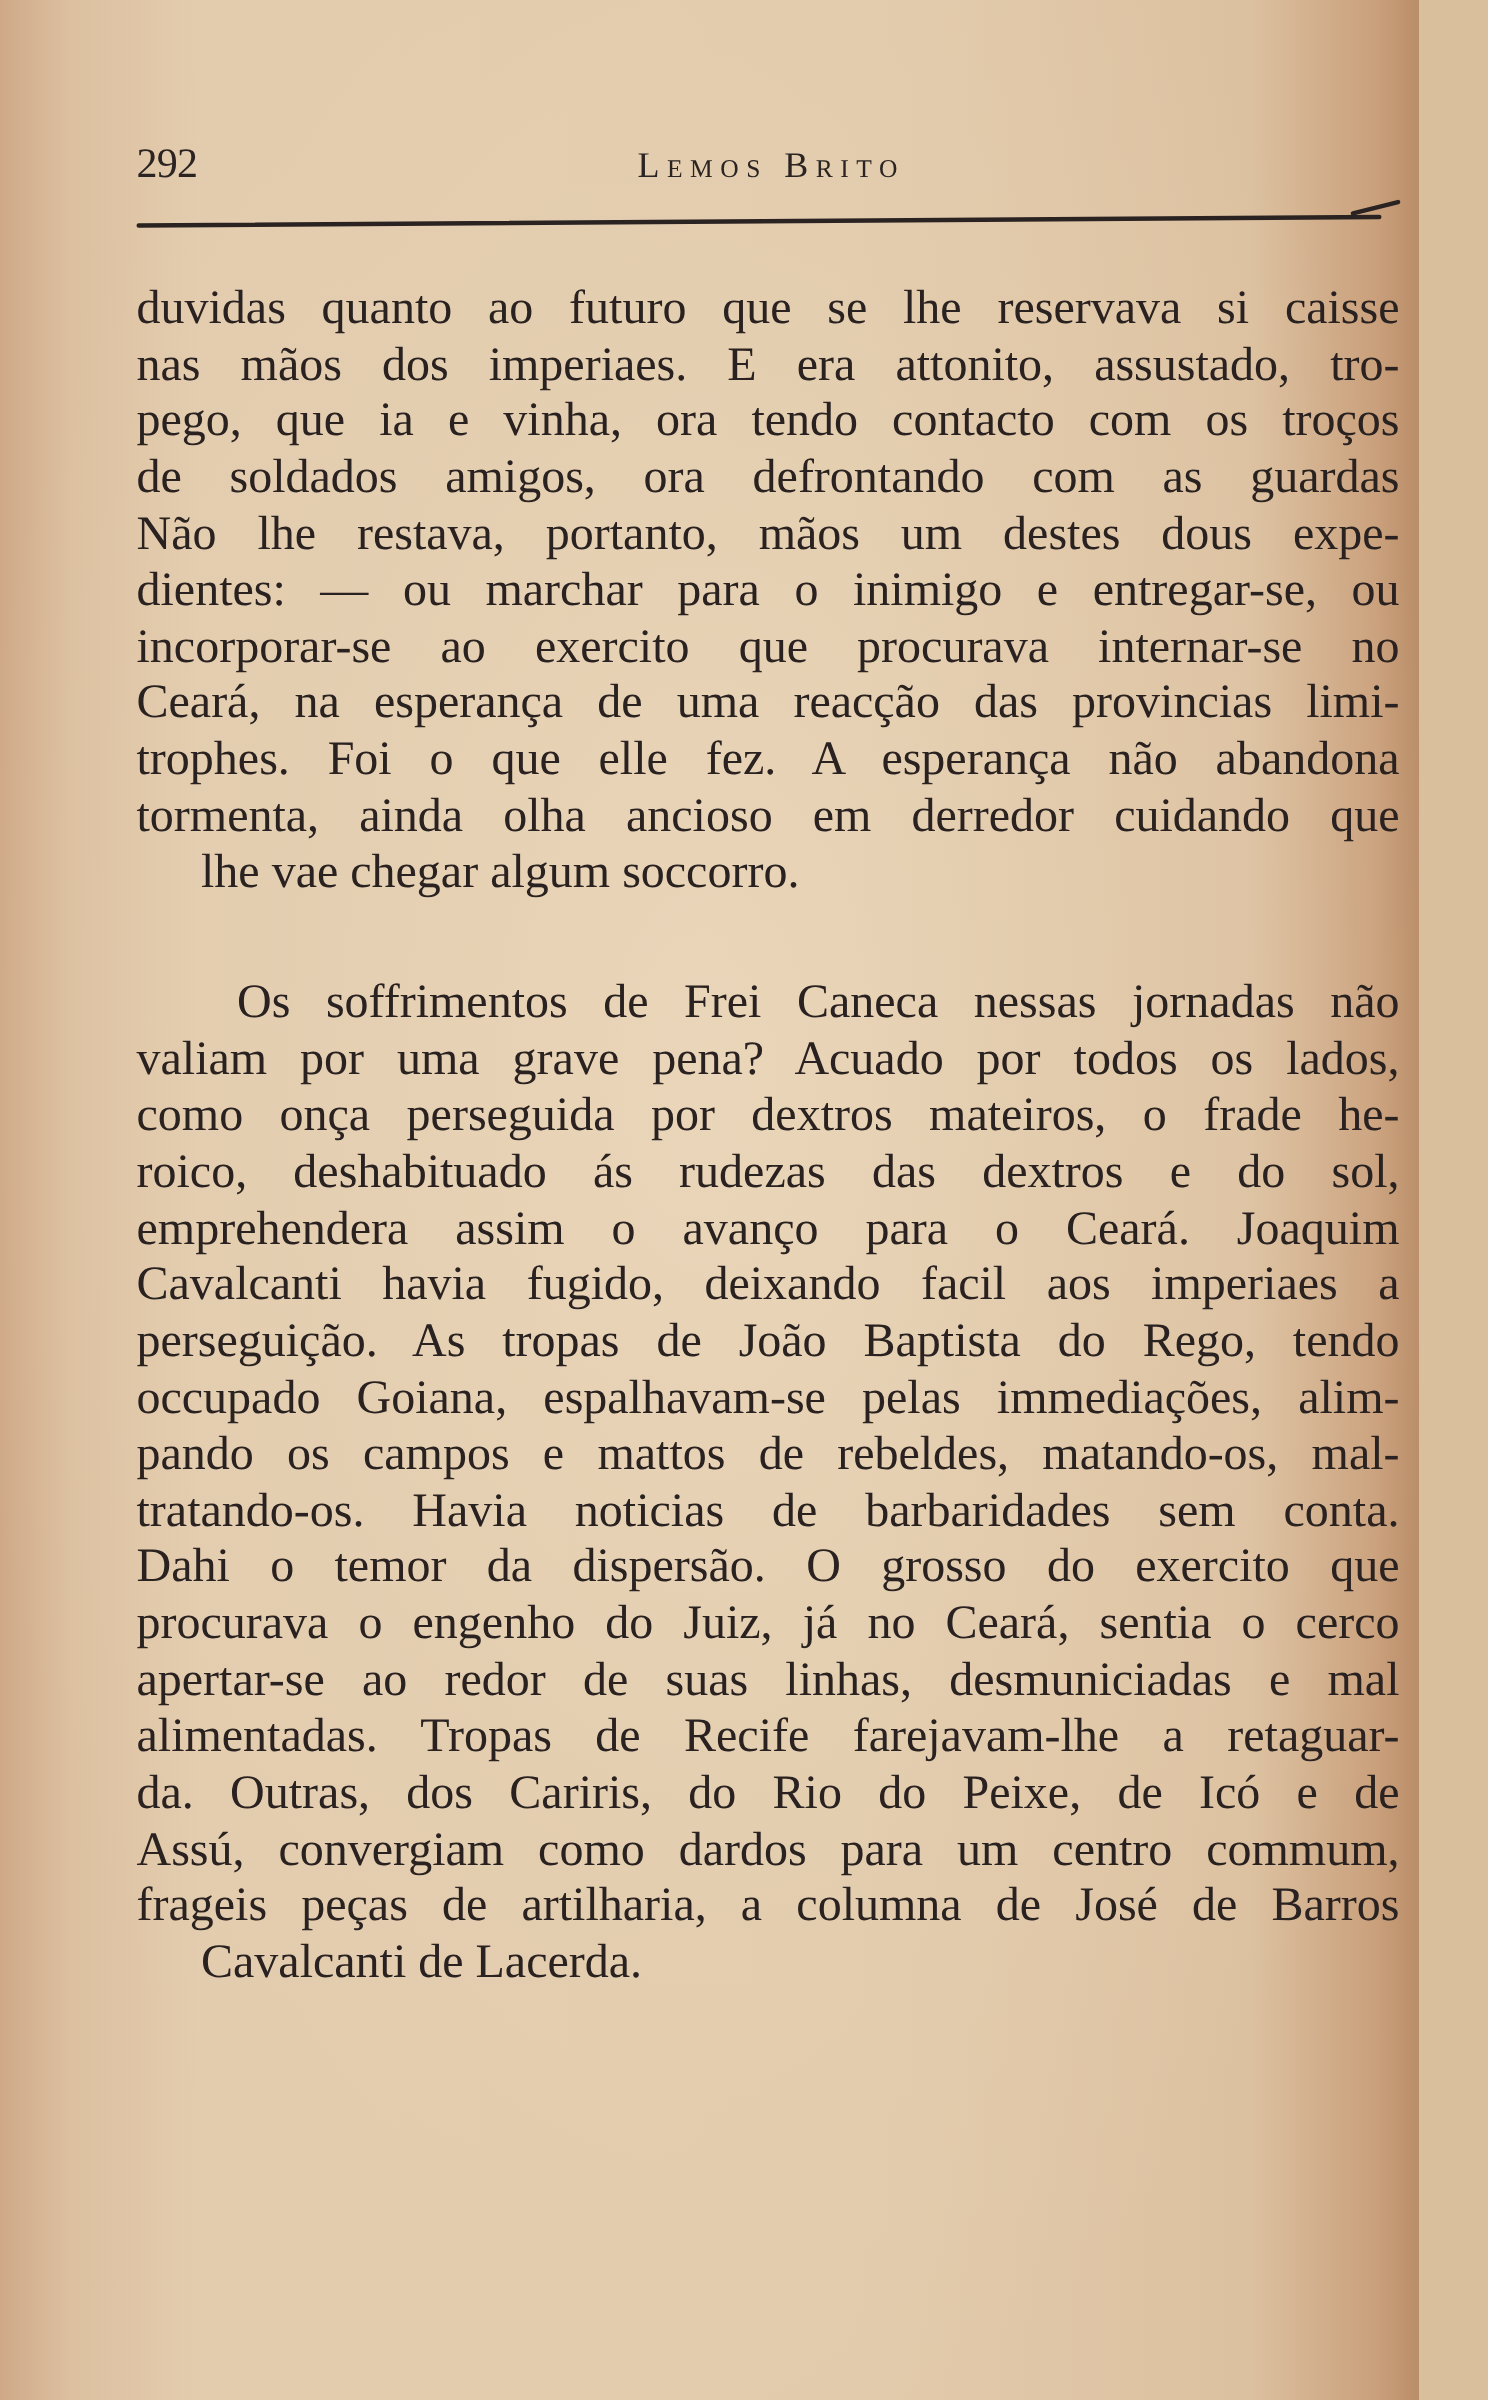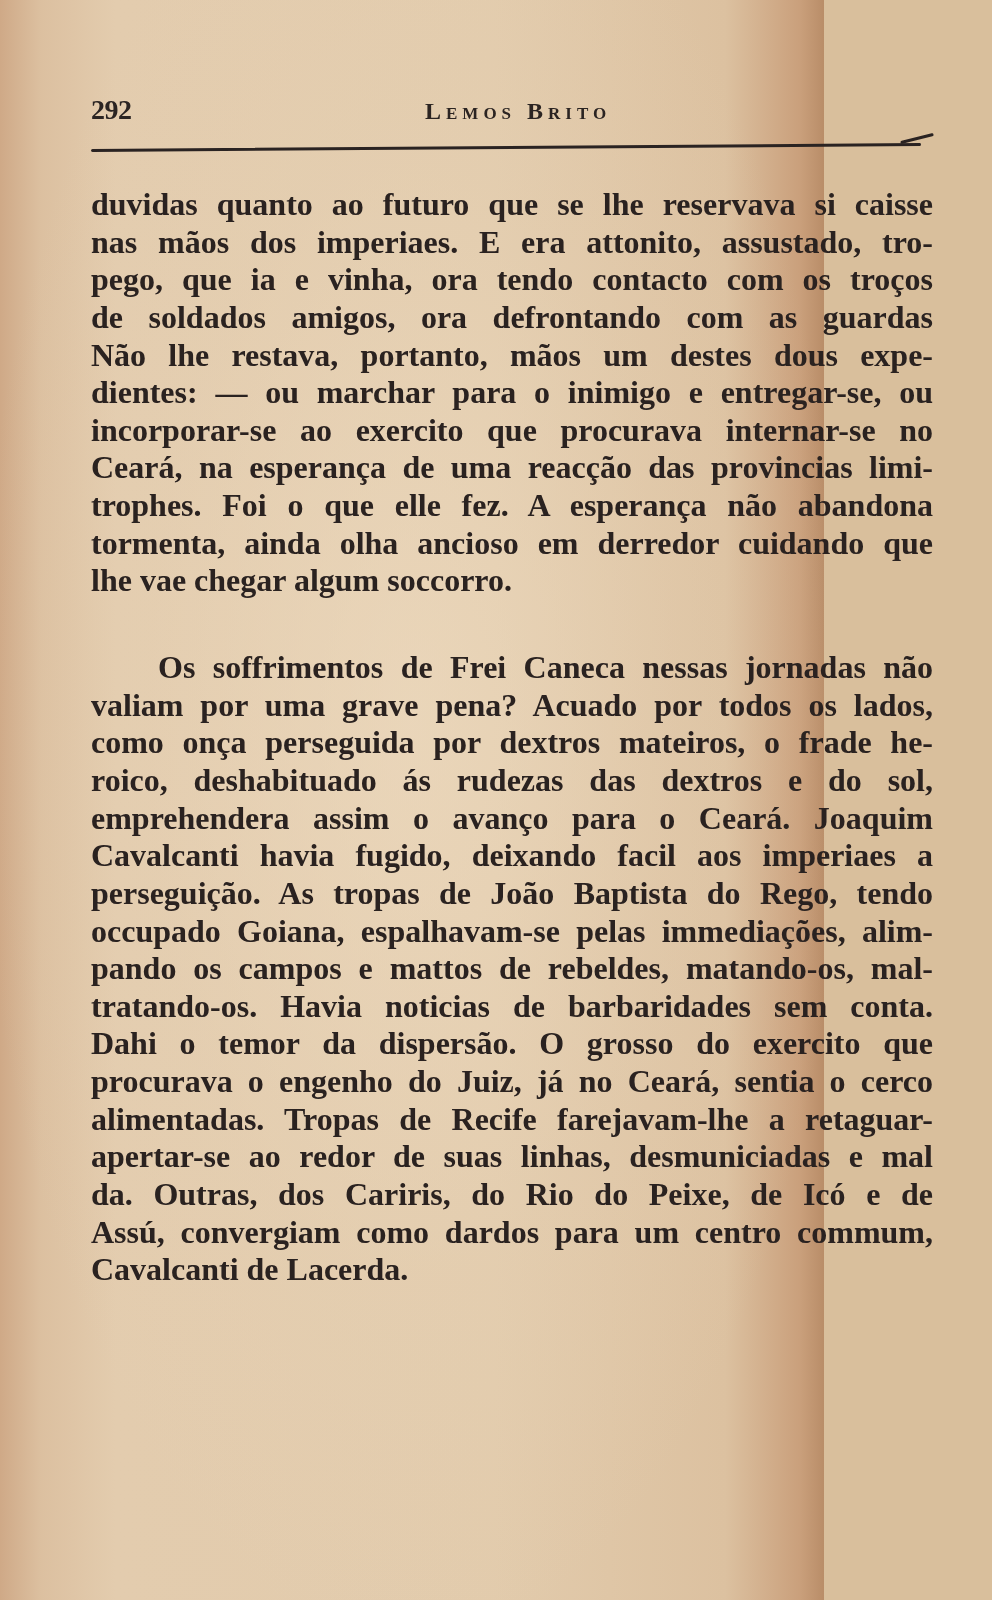--- a/index.html
+++ b/index.html
@@ -2,28 +2,27 @@
 <html><head>
 <meta charset="utf-8">
 <style>
   html, body { margin: 0; padding: 0; }
   body {
     width: 992px; height: 1600px; overflow: hidden;
     background: #d9bf9c;
   }
   .page {
     position: relative;
-    width: 824px; height: 1600px;
+    width: 946px; height: 1600px;
     background:
       radial-gradient(ellipse at 50% 45%, rgba(240,222,196,0.55) 0%, rgba(232,212,184,0.25) 45%, rgba(200,160,120,0) 75%),
       linear-gradient(90deg, #cfa987 0%, #dcc0a0 5%, #e3ccae 14%, #e2cbac 60%, #dcc1a0 88%, #caa07c 97%, #b98d68 100%),
       #dfc6a6;
     font-family: "Liberation Serif", "DejaVu Serif", serif;
     color: #2a2220;
-    font-weight: bold;
   }
   .running-head {
     position: absolute; left: 91px; top: 94px; width: 840px; height: 40px;
   }
   .page-number {
     position: absolute; left: 0; top: 0;
     font-size: 28px; letter-spacing: -0.5px; color: #2b2422;
   }
   .running-title {
     position: absolute; left: 287px; top: 4px;
@@ -45,21 +44,21 @@
     position: absolute; left: 91px; top: 186px; width: 842px;
   }
   .line {
     display: block; white-space: nowrap;
     font-size: 32px; line-height: 37.65px; height: 37.65px;
     text-align: justify; text-align-last: justify;
     width: 842px;
   }
   .para-gap { height: 49px; }
   .indent { padding-left: 67px; width: 775px; }
-  .last { text-align-last: left; }
+  .last { text-align-last: left; margin-left: 43px; }
 </style>
 </head>
 <body>
 
 <div class="page">
 
   <div class="running-head">
     <span class="page-number">292</span>
     <span class="running-title">Lemos Brito</span>
   </div>
@@ -89,20 +88,21 @@
       <span class="line">como onça perseguida por dextros mateiros, o frade he-</span>
       <span class="line">roico, deshabituado ás rudezas das dextros e do sol,</span>
       <span class="line">emprehendera assim o avanço para o Ceará.  Joaquim</span>
       <span class="line">Cavalcanti havia fugido, deixando facil aos imperiaes a</span>
       <span class="line">perseguição.  As tropas de João Baptista do Rego, tendo</span>
       <span class="line">occupado Goiana, espalhavam-se pelas immediações, alim-</span>
       <span class="line">pando os campos e mattos de rebeldes, matando-os, mal-</span>
       <span class="line">tratando-os.  Havia noticias de barbaridades sem conta.</span>
       <span class="line">Dahi o temor da dispersão.  O grosso do exercito que</span>
       <span class="line">procurava o engenho do Juiz, já no Ceará, sentia o cerco</span>
+      <span class="line">apertar-se ao redor de suas linhas, desmuniciadas e mal</span>
       <span class="line">alimentadas.  Tropas de Recife farejavam-lhe a retaguar-</span>
-      <span class="line">apertar-se ao redor de suas linhas, desmuniciadas e mal</span>
       <span class="line">da.  Outras, dos Cariris, do Rio do Peixe, de Icó e de</span>
       <span class="line">Assú, convergiam como dardos para um centro commum,</span>
+      <span class="line">frageis peças de artilharia, a columna de José de Barros</span>
       <span class="line last">Cavalcanti de Lacerda.</span>
     </div>
   </div>
 </div>
 
 </body></html>

